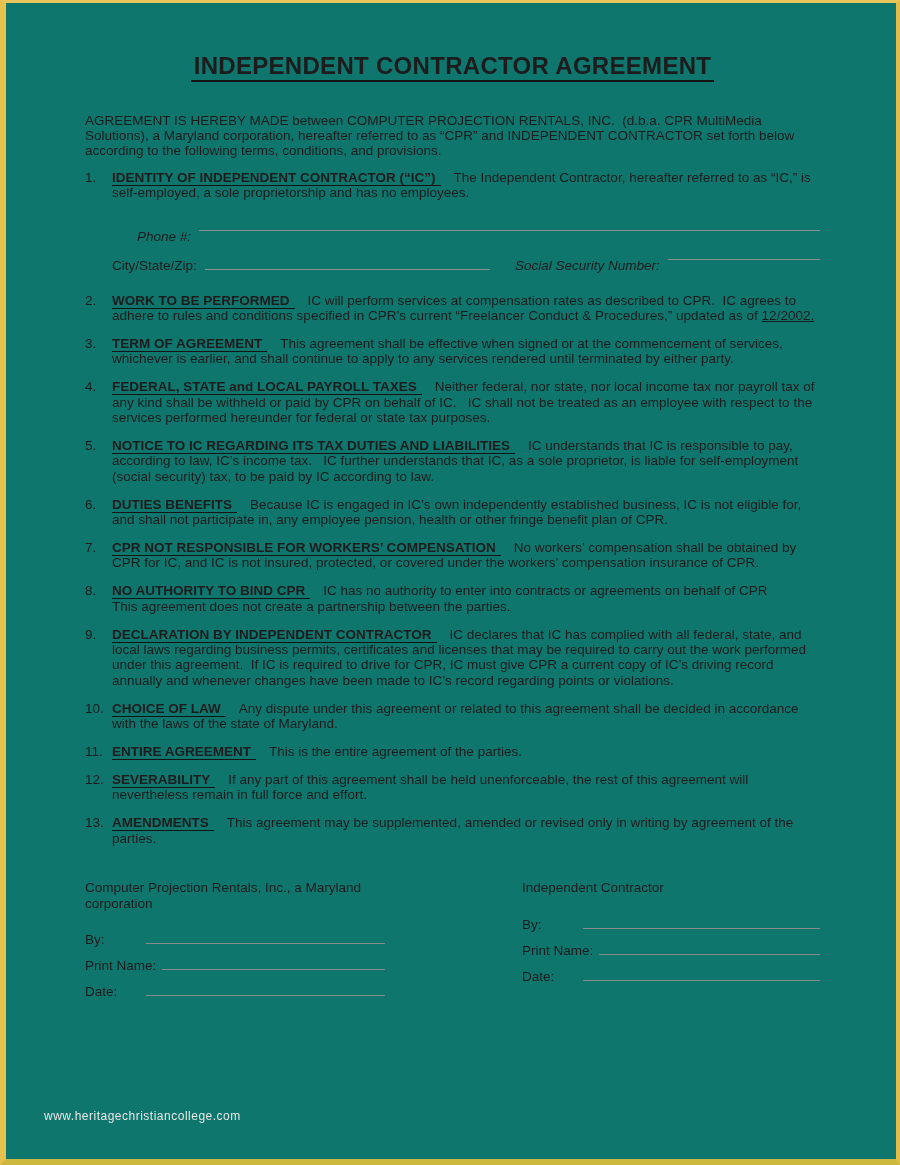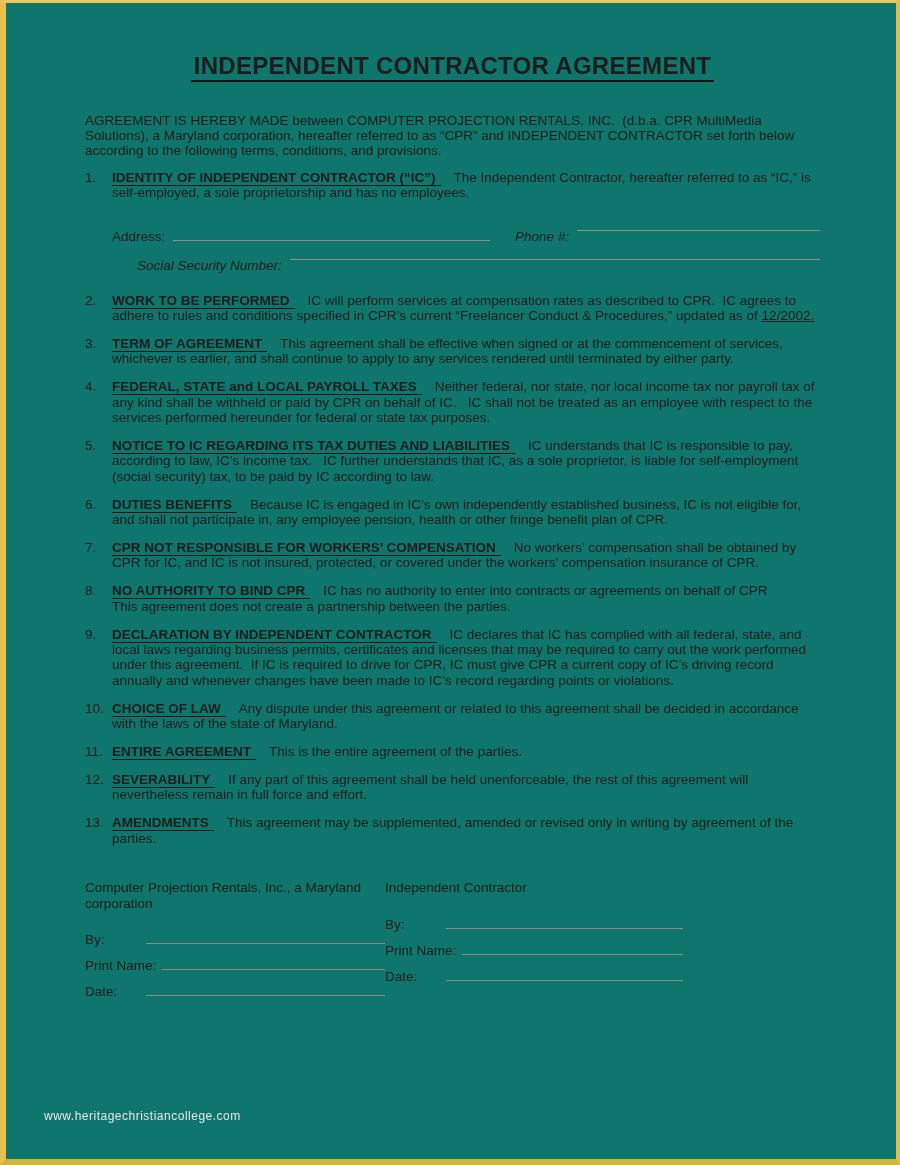--- a/index.html
+++ b/index.html
@@ -31,21 +31,21 @@
   .sec .num{width:27px;flex:none;}
   .secbody{flex:1;white-space:pre-wrap;}
   .heading{font-weight:bold;border-bottom:1.5px solid #141414;padding-right:5px;}
   .hgap{display:inline-block;width:13px;}
   .fields{margin:14px 0 20px;padding-left:27px;font-size:13.5px;}
   .frow{display:flex;align-items:flex-end;height:29px;}
   .fcell-left{flex:none;width:378px;display:flex;align-items:flex-end;}
   .fcell-right{flex:1;display:flex;align-items:flex-start;padding-left:25px;font-style:italic;}
   .flabel{white-space:nowrap;padding-right:8px;}
   .fline{flex:1;border-bottom:1.5px solid #8f8f8f;height:1px;margin-bottom:3px;}
-  .sigs{display:flex;margin-top:34px;font-size:13.5px;}
+  .sigs{display:flex;justify-content:space-between;margin-top:34px;font-size:13.5px;}
   .sigcol{width:300px;}
   .sigcol.right{width:298px;}
   .sighead{margin-bottom:10px;line-height:15.4px;}
   .sigrow{display:flex;align-items:flex-end;height:26px;}
   .siglabel{min-width:55px;white-space:nowrap;padding-right:6px;}
   .sigline{flex:1;border-bottom:1.5px solid #8a8a8a;height:1px;margin-bottom:3px;}
   .watermark{
     position:absolute;left:38px;top:1106px;
     font-size:12px;color:#e7e7e4;letter-spacing:0.5px;
   }
@@ -62,30 +62,30 @@
 
     <div>
         <div class="sec">
           <span class="num">1.</span>
           <div class="secbody"><span class="heading">IDENTITY OF INDEPENDENT CONTRACTOR (“IC”)</span><span class="hgap"></span><span>The Independent Contractor, hereafter referred to as “IC,” is self-employed, a sole proprietorship and has no employees.</span></div>
         </div>
       </div>
 
     <div class="fields">
       <div class="frow">
-        <span class="fcell-left">
-          <span class="flabel">Address:</span>
-          <span class="fline"></span>
-        </span>
         <span class="fcell-right">
           <span class="flabel">Phone #:</span>
           <span class="fline"></span>
         </span>
       </div>
       <div class="frow">
+        <span class="fcell-left">
+          <span class="flabel">City/State/Zip:</span>
+          <span class="fline"></span>
+        </span>
         <span class="fcell-right">
           <span class="flabel">Social Security Number:</span>
           <span class="fline"></span>
         </span>
       </div>
     </div>
 
     <div>
         <div class="sec">
           <span class="num">2.</span>

